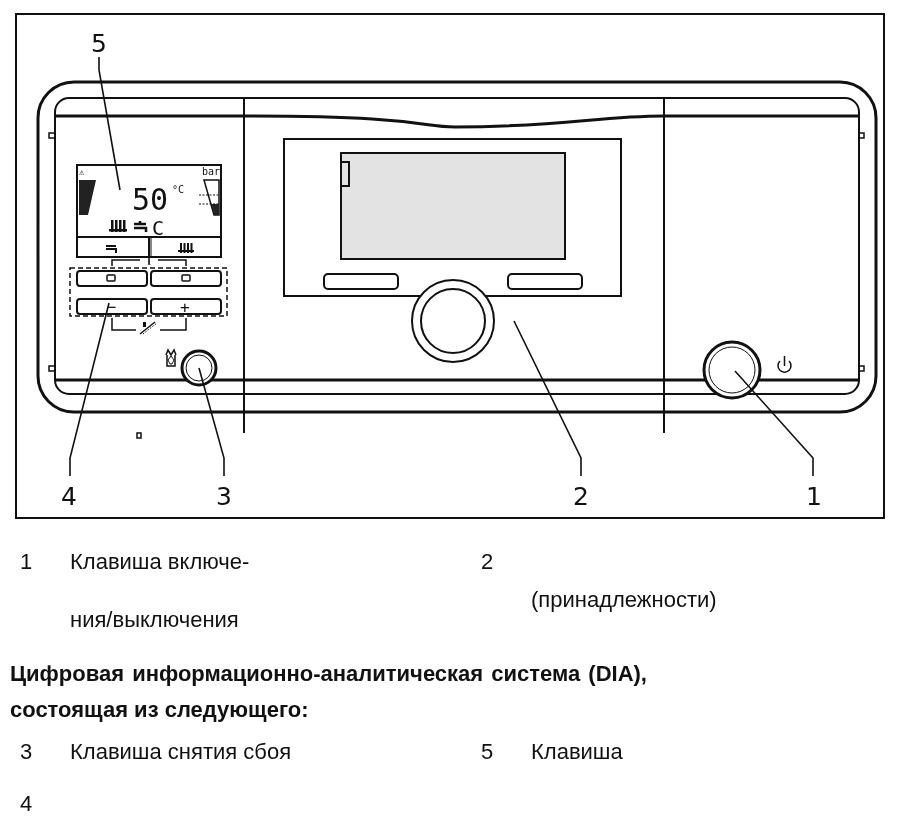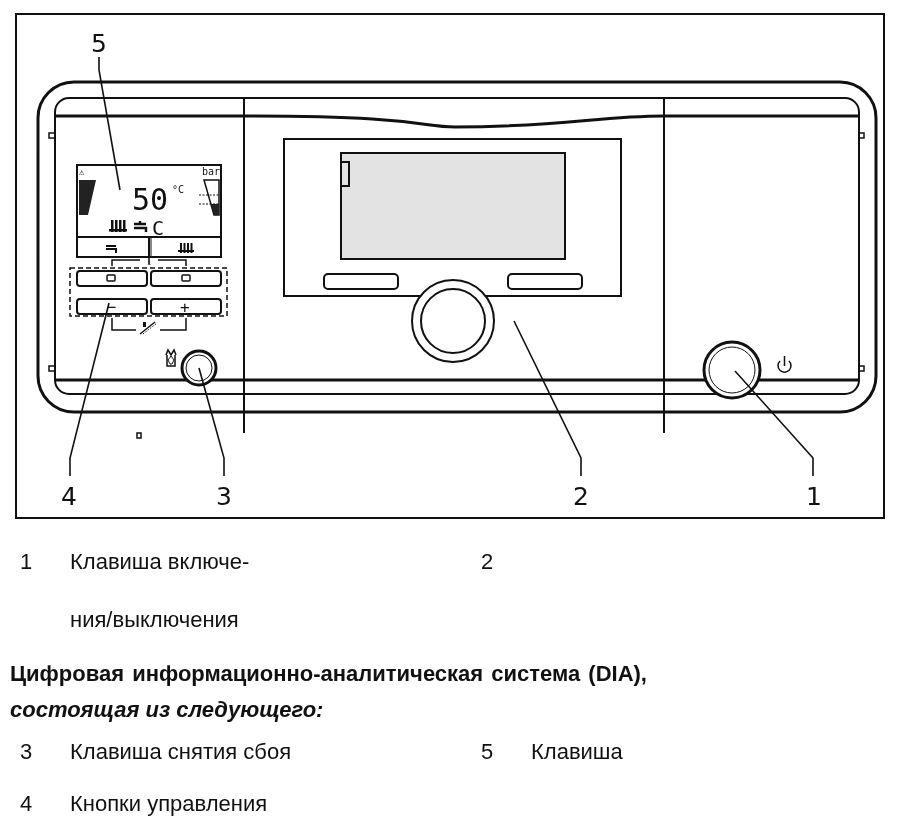--- a/index.html
+++ b/index.html
@@ -157,29 +157,29 @@
   <text class="callout-num" x="806" y="505">1</text>
 </svg>
 
 <div class="legend" style="left:20px;top:545px;width:400px;height:70px;">
   <span class="num">1</span>
   <span class="txt">Клавиша включе-</span>
   <span class="txt" style="top:38px;margin-top:20px;">ния/выключения</span>
 </div>
 <div class="legend" style="left:481px;top:545px;width:410px;height:70px;">
   <span class="num">2</span>
+  <span class="txt" style="top:38px;">(принадлежности)</span>
 </div>
 
 <div class="heading" style="top:657px;word-spacing:2px;text-align:right;">Цифровая  информационно-аналитическая  система  (DIA),</div>
-<div class="heading" style="top:693px;font-style:italic;">состоящая из следующего:</div>
+<div class="heading" style="top:693px;">состоящая из следующего:</div>
 
 <div class="legend" style="left:20px;top:735px;width:400px;height:34px;">
   <span class="num">3</span>
   <span class="txt">Клавиша снятия сбоя</span>
 </div>
 <div class="legend" style="left:481px;top:735px;width:400px;height:34px;">
   <span class="num">5</span>
   <span class="txt">Клавиша</span>
 </div>
 <div class="legend" style="left:20px;top:787px;width:400px;height:34px;">
   <span class="num">4</span>
-  <span class="txt">Кнопки управления</span>
 </div>
 
 </body></html>

